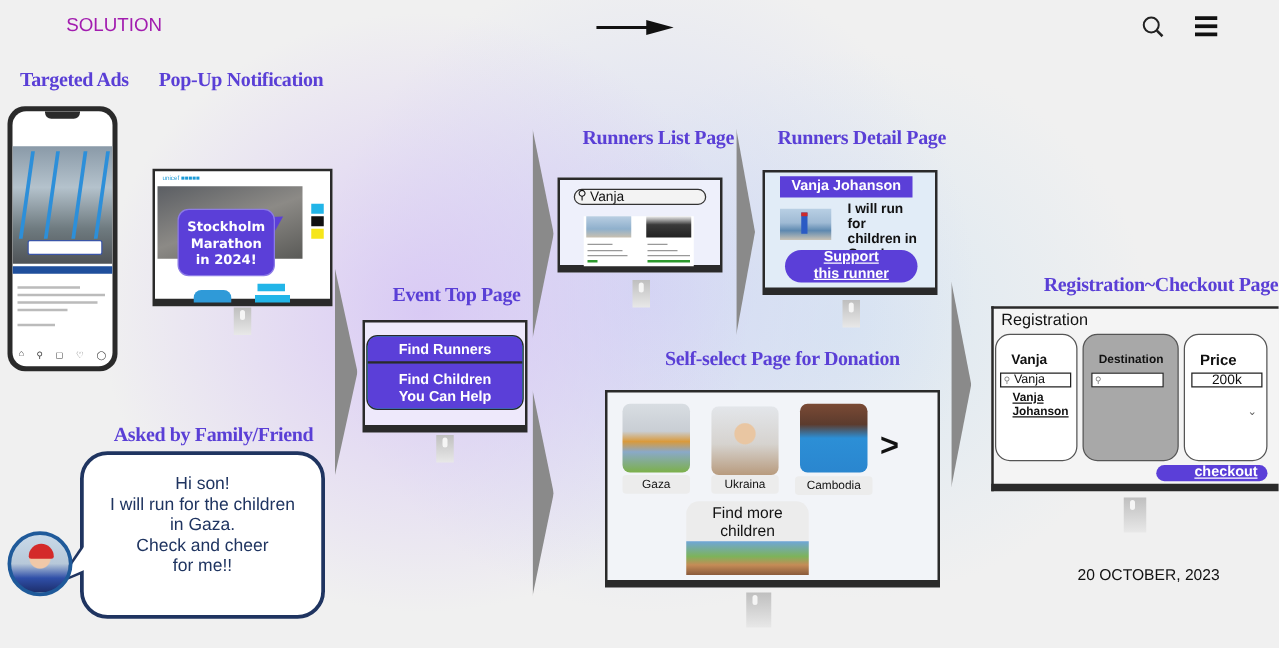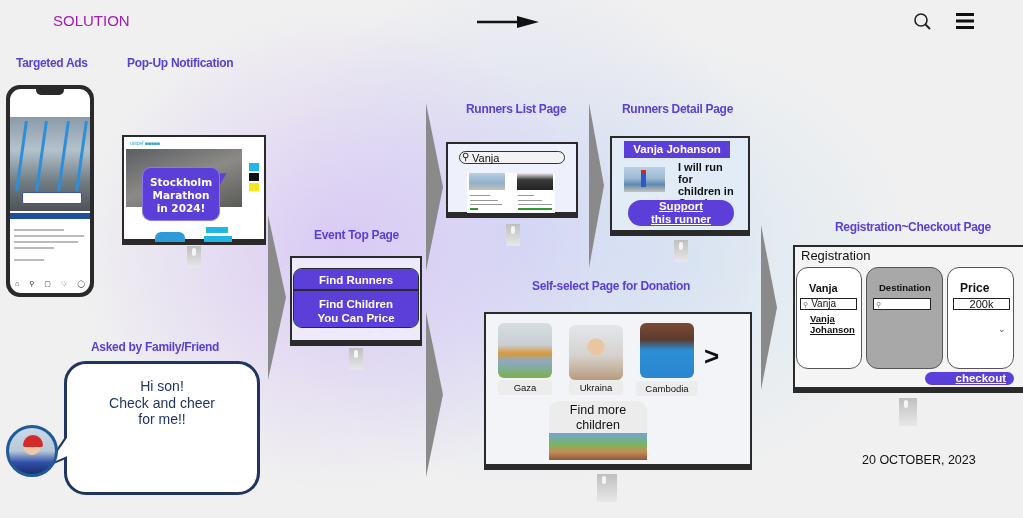--- a/index.html
+++ b/index.html
@@ -11,22 +11,22 @@
   }
   .bg-glow {
     position: absolute; inset: 0;
     background:
       radial-gradient(ellipse 260px 240px at 340px 250px, rgba(214,196,245,0.85), rgba(214,196,245,0) 100%),
       radial-gradient(ellipse 260px 260px at 520px 230px, rgba(205,212,245,0.75), rgba(205,212,245,0) 100%),
       radial-gradient(ellipse 240px 220px at 680px 260px, rgba(210,228,242,0.7), rgba(210,228,242,0) 100%);
   }
   .abs { position: absolute; }
   .stage-title {
-    position: absolute; color: #5a3fd6; font-weight: bold; font-size: 12px;
-    font-family: Liberation Sans, sans-serif; white-space: nowrap; letter-spacing: -0.3px;
+    position: absolute; color: #5a3fd6; font-weight: bold; font-size: 16px;
+    font-family: Liberation Serif, serif; white-space: nowrap; letter-spacing: -0.3px;
   }
   .header-title { left: 53px; top: 12px; font-size: 15px; color: #a21caf; }
   .date { left: 862px; top: 453px; font-size: 12.5px; color: #111; }
 
   
   .monitor {
     position: absolute; background: #fff; border: 2px solid #2a2a2a;
     border-bottom: 6px solid #2a2a2a;
   }
   .stand {
@@ -255,33 +255,35 @@
 <div class="popup-blue1"></div>
 <div class="popup-blue2"></div>
 <div class="bubble-stockholm-tail"></div>
 <div class="bubble-stockholm">
   <span style="width:64px;display:block">Stockholm Marathon in 2024!</span>
 </div>
 
 <div class="bubble-tail-border"></div>
 <div class="family-bubble">
   <div>Hi son!</div>
+  <div>I will run for the children</div>
+  <div>in Gaza.</div>
   <div>Check and cheer</div>
   <div>for me!!</div>
 </div>
 <div class="bubble-tail"></div>
 <div class="avatar">
     <div class="avatar-hat"></div>
   </div>
 
 <div class="monitor event-screen"></div>
 <div class="stand" style="left:349px;top:348px;"></div>
 <div class="event-btn-group">
   <button class="event-btn one">Find Runners</button>
-  <button class="event-btn two" style="padding-left:22px;padding-right:22px;">Find Children You Can Price</button>
+  <button class="event-btn two" style="padding-left:22px;padding-right:22px;">Find Children You Can Help</button>
 </div>
 
 <div class="monitor list-screen"></div>
 <div class="stand" style="left:506px;top:224px;"></div>
 <div class="list-search">
   <span class="mag">⚲</span>
   <span>Vanja</span>
 </div>
 <div class="list-cards">
   <div class="list-card-img" style="left:2px;background:linear-gradient(180deg,#b9cee2,#8fb0cc 60%,#c9c0b0);"></div>

